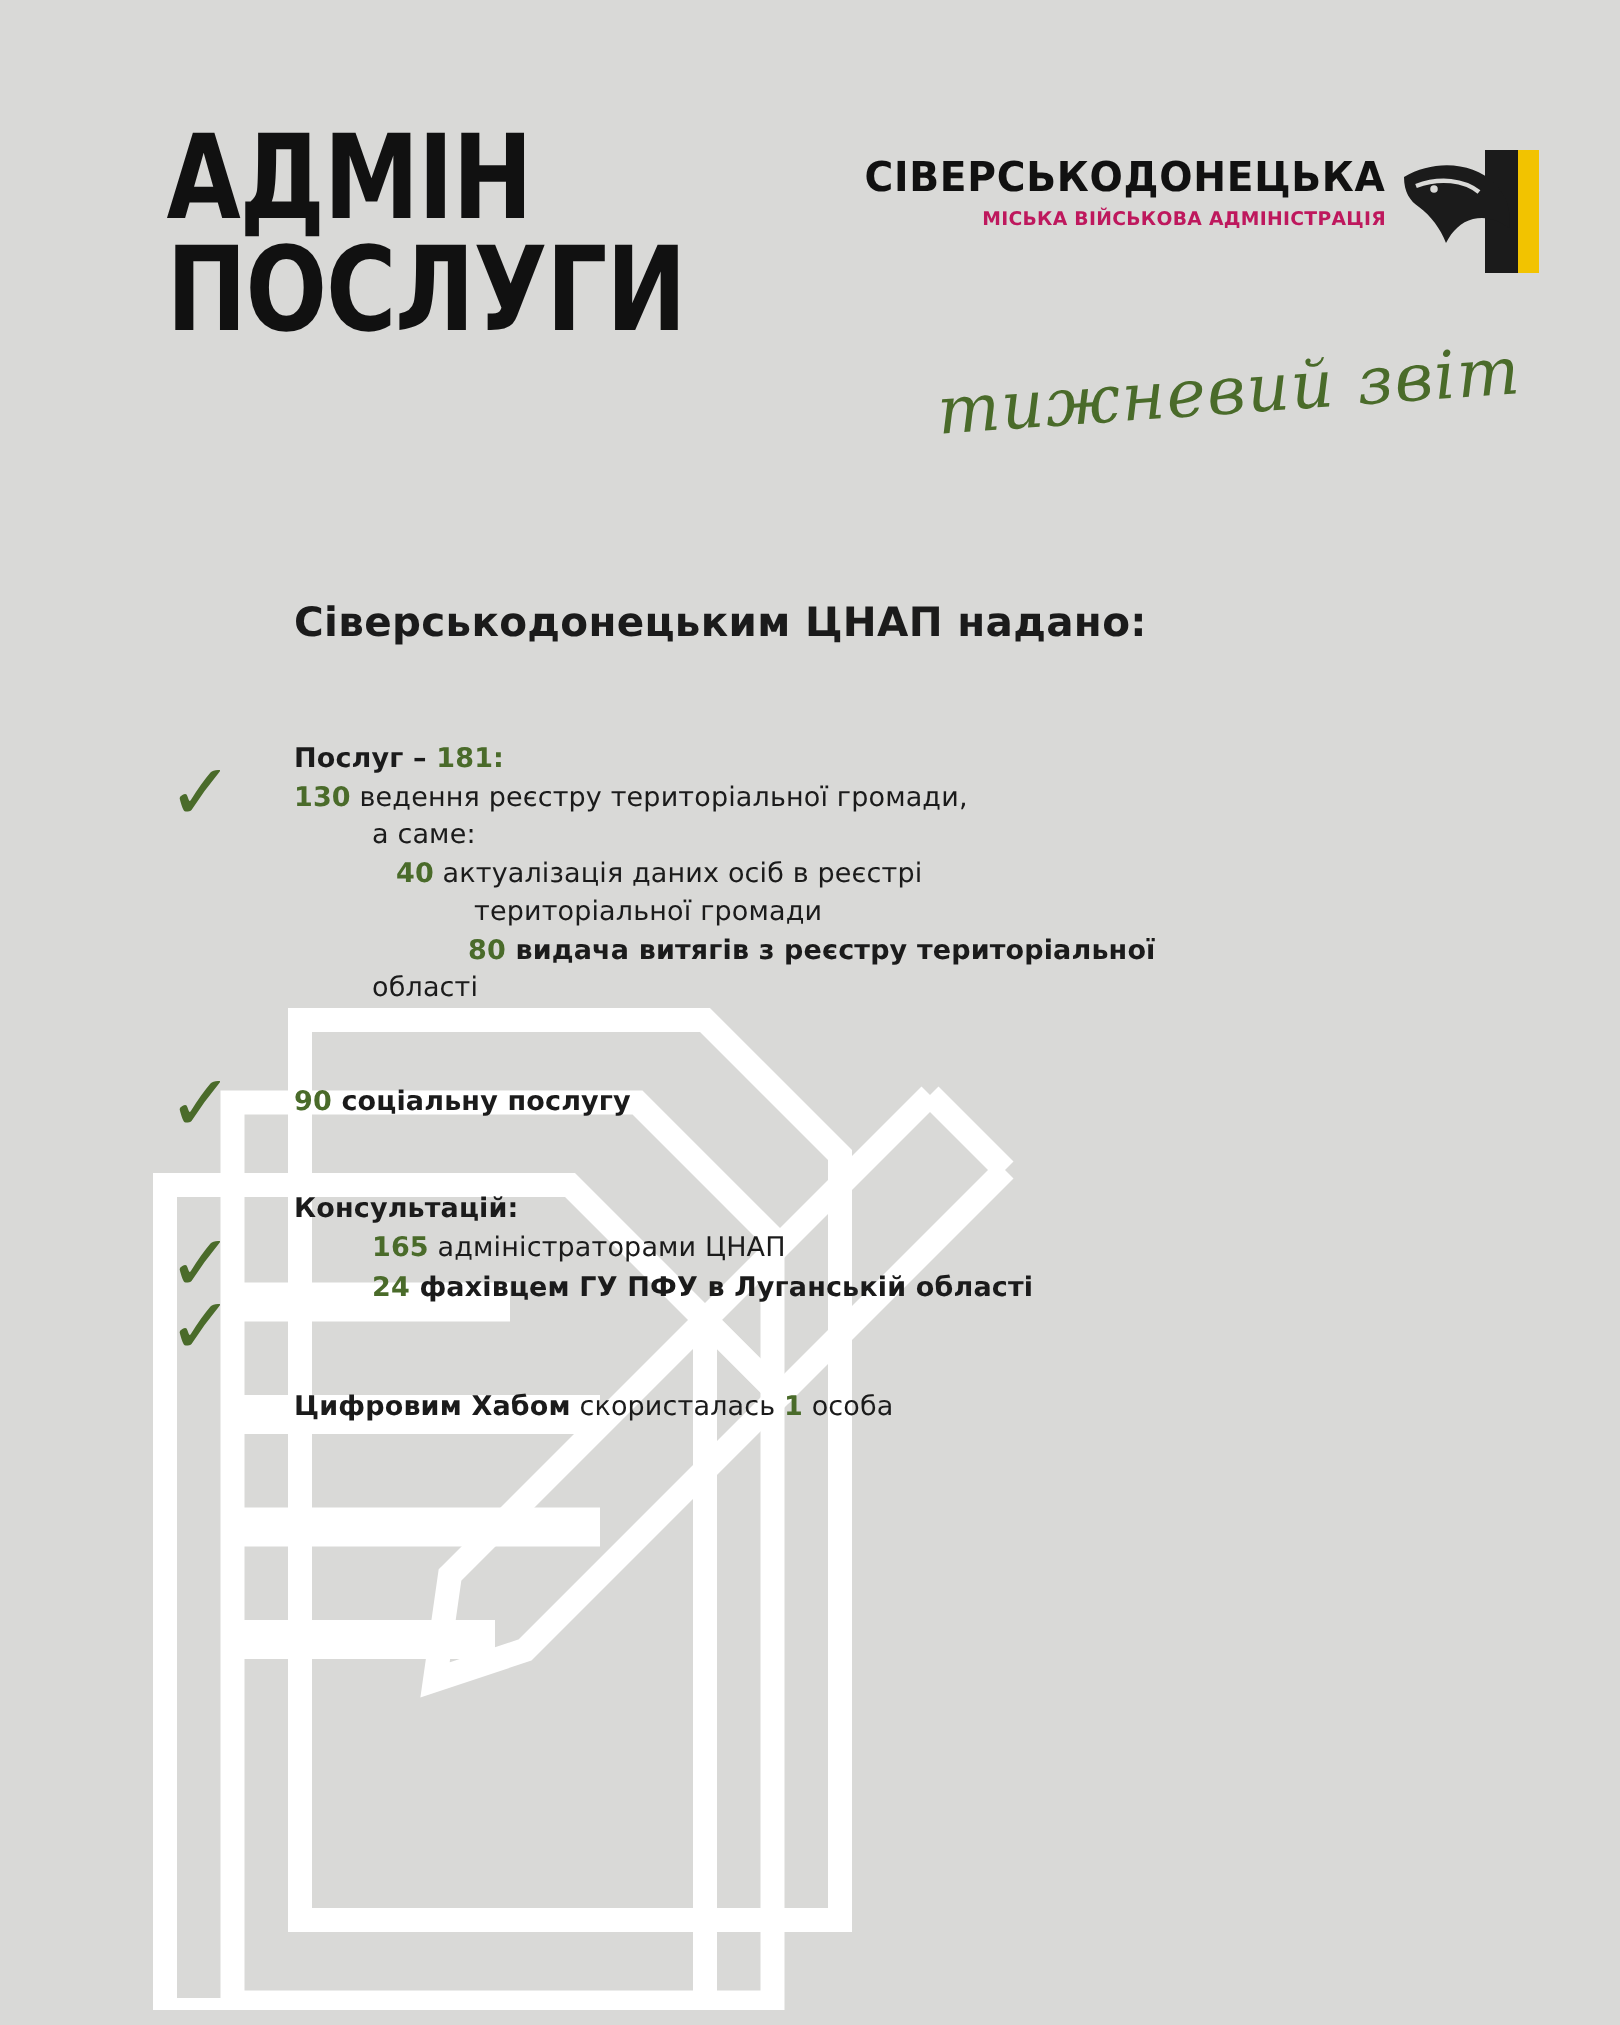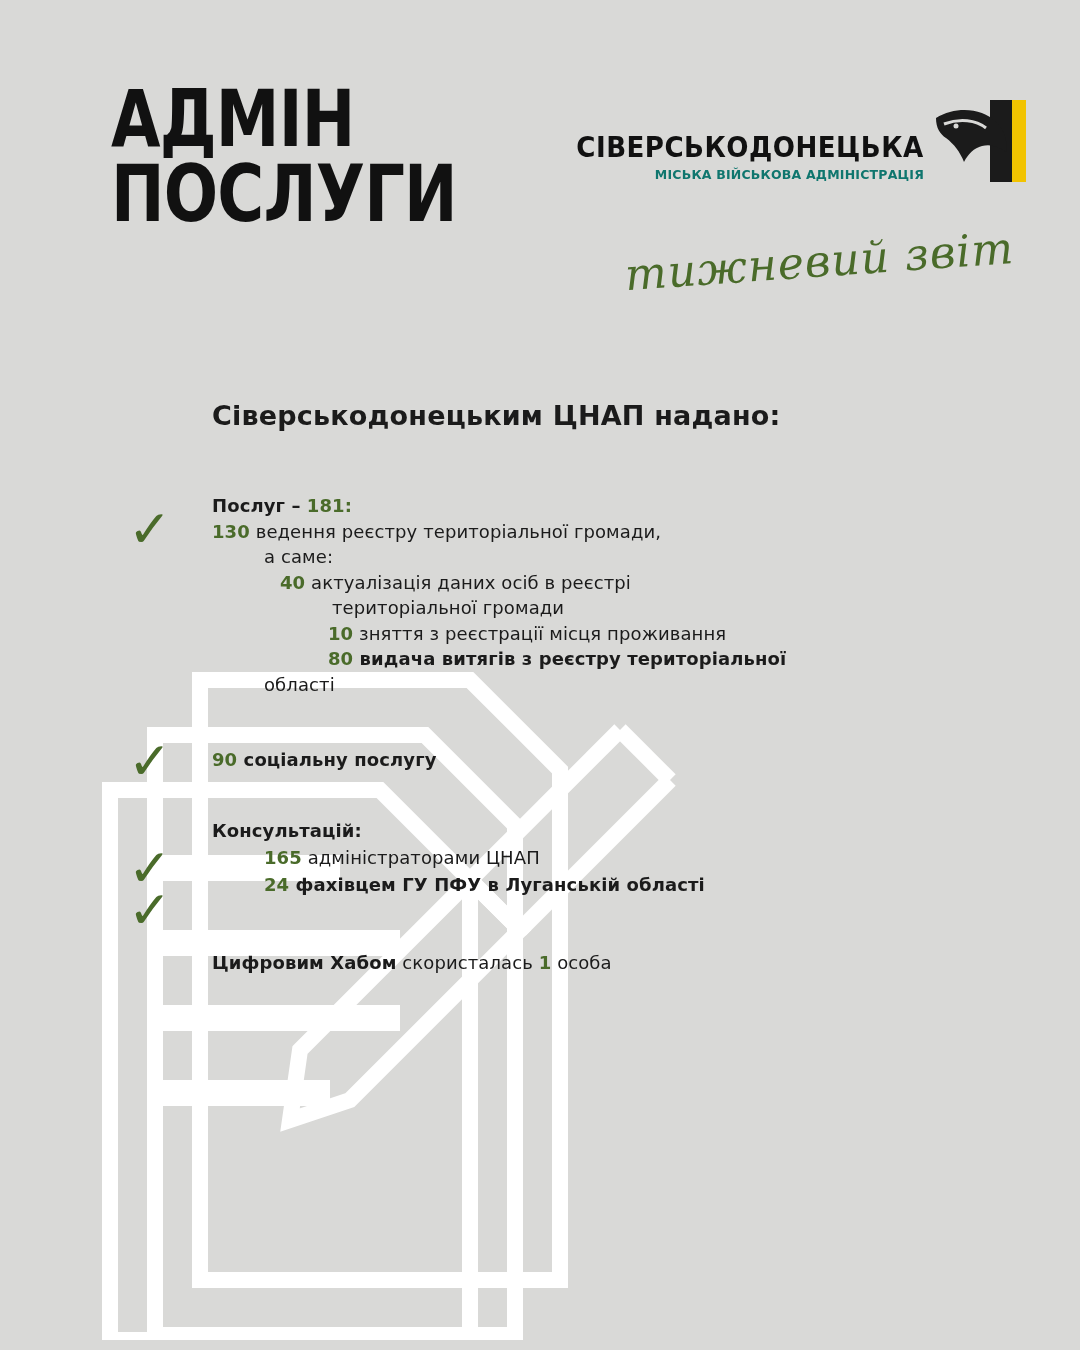--- a/index.html
+++ b/index.html
@@ -56,21 +56,21 @@
 
   .brand {
     position: absolute;
     right: 70px;
     top: 100px;
     width: 430px;
     text-align: right;
   }
   .brand-row {
     display: flex;
-    align-items: flex-end;
+    align-items: flex-start;
     justify-content: flex-end;
     gap: 10px;
   }
   .brand-text {
     text-align: right;
     padding-top: 2px;
   }
   .brand-name {
     font-family: "DejaVu Sans", sans-serif;
     font-weight: bold;
@@ -79,21 +79,21 @@
     color: #111;
     transform: scaleX(0.95);
     transform-origin: right top;
     white-space: nowrap;
   }
   .brand-sub {
     font-family: "DejaVu Sans", sans-serif;
     font-weight: bold;
     font-size: 12.5px;
     letter-spacing: 0.2px;
-    color: #0f766e;
+    color: #be185d;
     margin-top: 4px;
     white-space: nowrap;
   }
   .logo-mark {
     width: 92px;
     height: 82px;
     flex: 0 0 auto;
   }
 
   .script {
@@ -110,21 +110,20 @@
     letter-spacing: 1px;
   }
 
   
   .content {
     position: absolute;
     left: 0;
     top: 400px;
     width: 927px;
     z-index: 3;
-    margin-left: 16px;
   }
   .lead {
     margin-left: 196px;
     font-family: "DejaVu Sans", sans-serif;
     font-weight: bold;
     font-size: 27px;
     color: #1b1b1b;
     letter-spacing: 0.2px;
   }
 
@@ -237,23 +236,20 @@
     </div>
     <div class="line i2">
       <span>а саме:</span>
     </div>
     <div class="line i3">
       <span class="num">40</span><span> актуалізація даних осіб в реєстрі</span>
     </div>
     <div class="line i4">
       <span>територіальної громади</span>
     </div>
-    <div class="line i5">
-      <span class="num">10</span><span> зняття з реєстрації місця проживання</span>
-    </div>
     <div class="line i5 b">
       <span class="num">80</span><span> видача витягів з реєстру територіальної</span>
     </div>
     <div class="line i2">
       <span>області</span>
     </div>
   </div>
 
   <div class="block group-social">
     <div class="check">✓</div>

